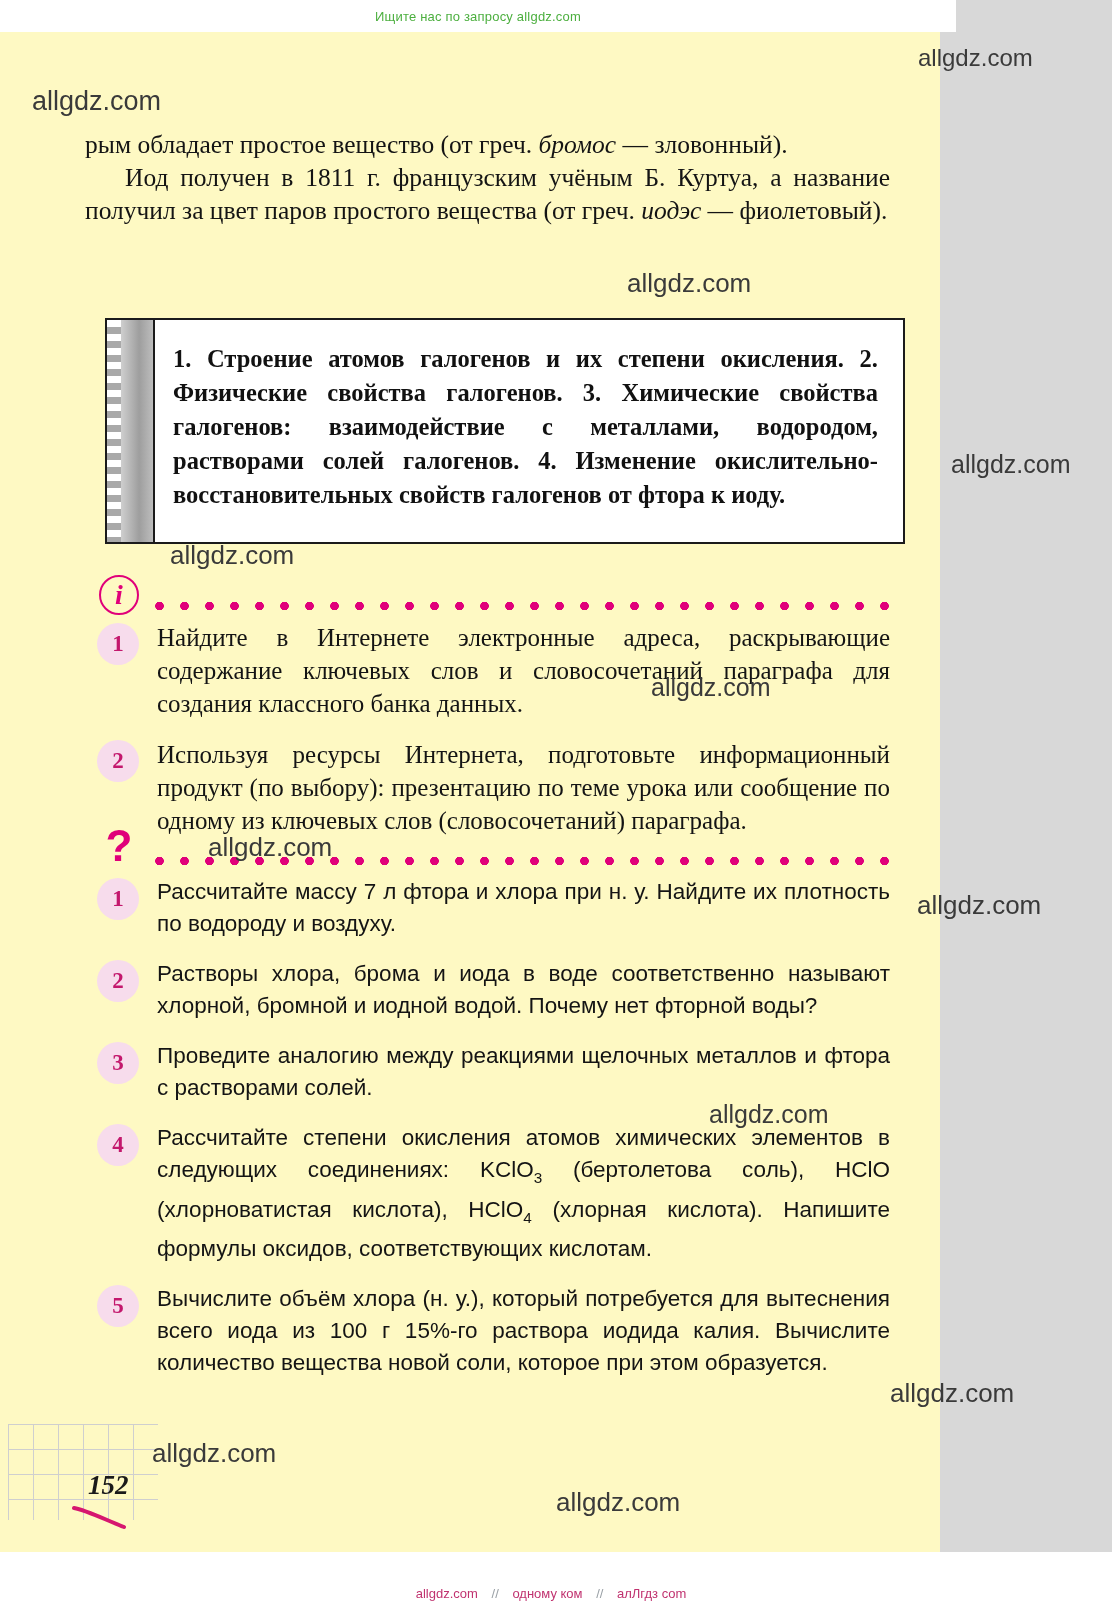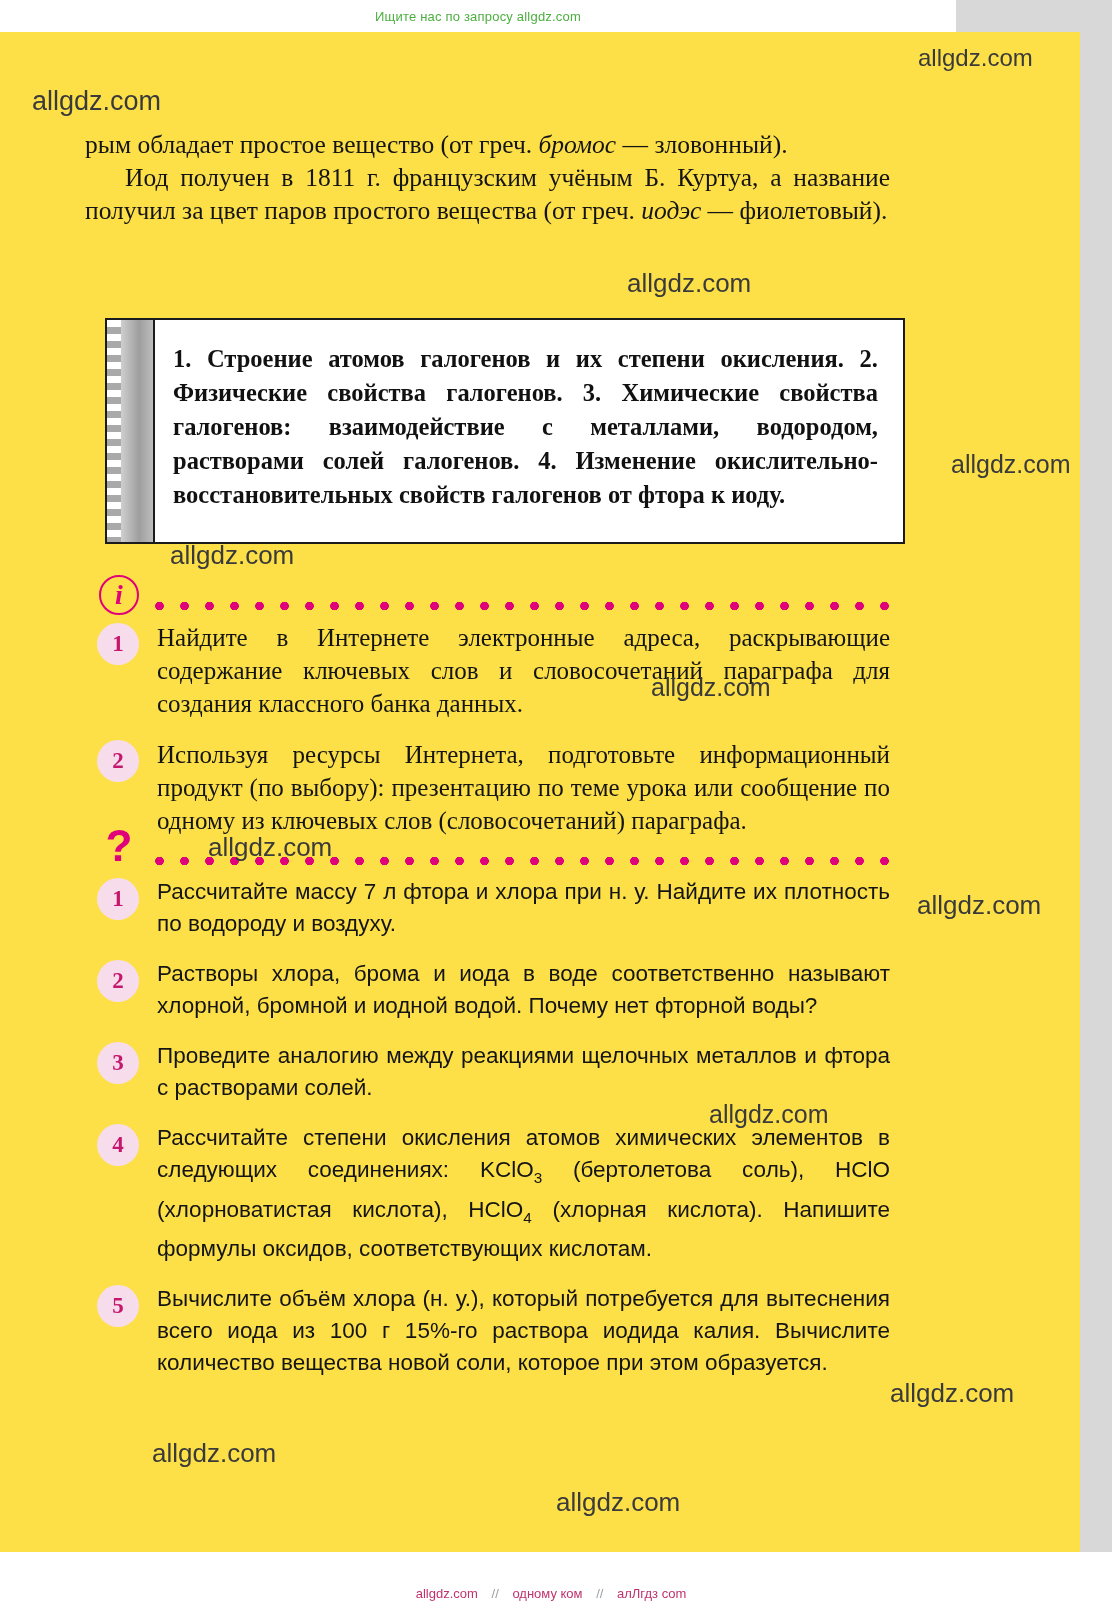--- a/index.html
+++ b/index.html
@@ -15,22 +15,22 @@
     position:absolute;left:0;top:0;width:956px;height:32px;
     background:#ffffff;
     display:flex;align-items:center;justify-content:center;
   }
   .topbar span{
     font-family:"Liberation Sans", sans-serif;
     font-size:13px;color:#4caf3f;letter-spacing:.2px;
   }
   
   .page{
-    position:absolute;left:0;top:32px;width:1080px;height:1520px;
-    background:#fde047;
+    position:absolute;left:0;top:32px;width:940px;height:1520px;
+    background:#fef9c3;
   }
   .pageshadow{
     position:absolute;left:1080px;top:32px;width:32px;height:1520px;
     background:#d8d8d8;
   }
   
   .footer{
     position:absolute;left:0;top:1552px;width:1112px;height:62px;
     background:#ffffff;
     display:flex;align-items:flex-start;justify-content:center;
@@ -217,20 +217,29 @@
     <div class="qrow">
       <div class="num">4</div>
       <div class="qtext sansish"><span>Рассчитайте степени окисления атомов химических элементов в следующих соединениях: KClO</span><sub>3</sub><span> (бертолетова соль), HClO (хлорноватистая кислота), HClO</span><sub>4</sub><span> (хлорная кислота). Напишите формулы оксидов, соответствующих кислотам.</span></div>
     </div>
     <div class="qrow">
       <div class="num">5</div>
       <div class="qtext sansish">Вычислите объём хлора (н. у.), который потребуется для вытеснения всего иода из 100 г 15%-го раствора иодида калия. Вычислите количество вещества новой соли, которое при этом образуется.</div>
     </div>
   </div>
 
+  <div class="pagenum-wrap">
+    <div class="grid"></div>
+    <div class="pnum">152</div>
+    <div class="swoosh">
+      <svg width="62" height="26" viewBox="0 0 62 26">
+        <path d="M2 4 C14 6 34 16 52 23" stroke="#d6176f" stroke-width="4" fill="none" stroke-linecap="round"></path>
+      </svg>
+    </div>
+  </div>
 
 </div>
 <div class="pageshadow"></div>
 
 <div class="wm" style="left:918px;top:44px;font-size:24px;">allgdz.com</div>
 <div class="wm" style="left:32px;top:86px;font-size:27px;">allgdz.com</div>
 <div class="wm" style="left:627px;top:268px;font-size:26px;">allgdz.com</div>
 <div class="wm" style="left:951px;top:450px;font-size:25px;">allgdz.com</div>
 <div class="wm" style="left:170px;top:540px;font-size:26px;">allgdz.com</div>
 <div class="wm" style="left:651px;top:673px;font-size:25px;">allgdz.com</div>

